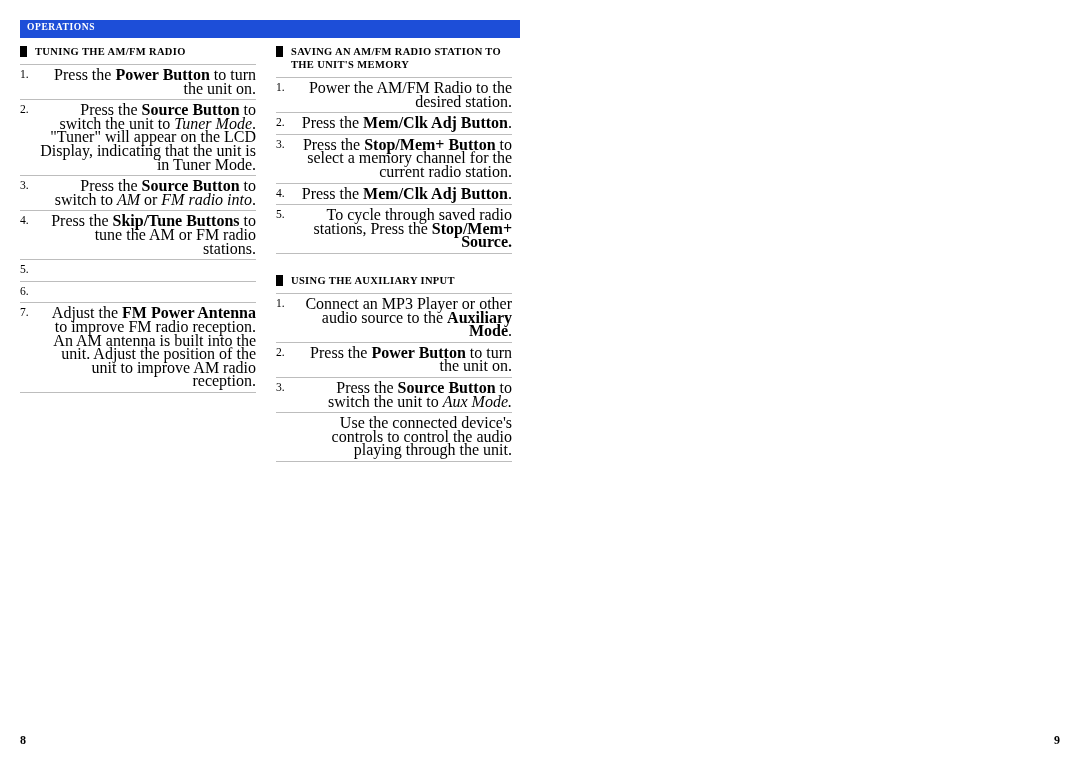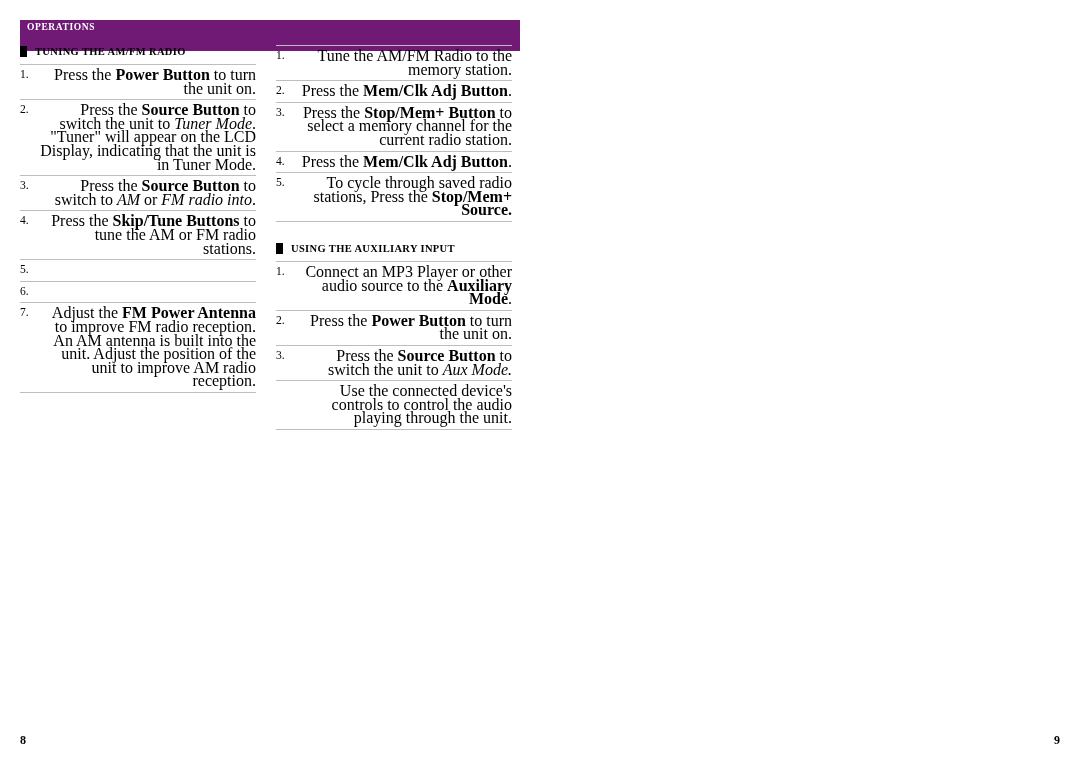--- a/index.html
+++ b/index.html
@@ -18,22 +18,22 @@
   .page {
     position: absolute;
     top: 0;
   }
   .page-left { left: 0; width: 540px; height: 766px; }
   .page-right { left: 540px; width: 540px; height: 766px; }
 
   .header-bar {
     position: absolute;
     top: 20px;
-    height: 31px;
-    background: #701a75;
+    height: 18px;
+    background: #1d4ed8;
     color: #ffffff;
     font-family: "Liberation Serif", serif;
     font-weight: bold;
     font-size: 9.5px;
     letter-spacing: 0.6px;
     line-height: 15px;
   }
   .header-left {
     left: 20px;
     width: 500px;
@@ -151,24 +151,28 @@
           </li>
           <li>
             <span class="step-num">7.</span>
             <span class="step-body">Adjust the <b>FM Power Antenna</b> to improve FM radio reception. An AM antenna is built into the unit. Adjust the position of the unit to improve AM radio reception.</span>
           </li>
         </ol>
       </div>
     </div>
   <div class="col col-2">
       <div>
+        <div class="sec-title">
+          <span class="sec-bullet"></span>
+          <span class="sec-title-text">SAVING AN AM/FM RADIO STATION TO THE UNIT'S MEMORY</span>
+        </div>
         <ol class="steps">
           <li>
             <span class="step-num">1.</span>
-            <span class="step-body">Tune the AM/FM Radio to the memory station.</span>
+            <span class="step-body">Power the AM/FM Radio to the desired station.</span>
           </li>
           <li>
             <span class="step-num">2.</span>
             <span class="step-body">Press the <b>Mem/Clk Adj Button</b>.</span>
           </li>
           <li>
             <span class="step-num">3.</span>
             <span class="step-body">Press the <b>Stop/Mem+ Button</b> to select a memory channel for the current radio station.</span>
           </li>
           <li>

